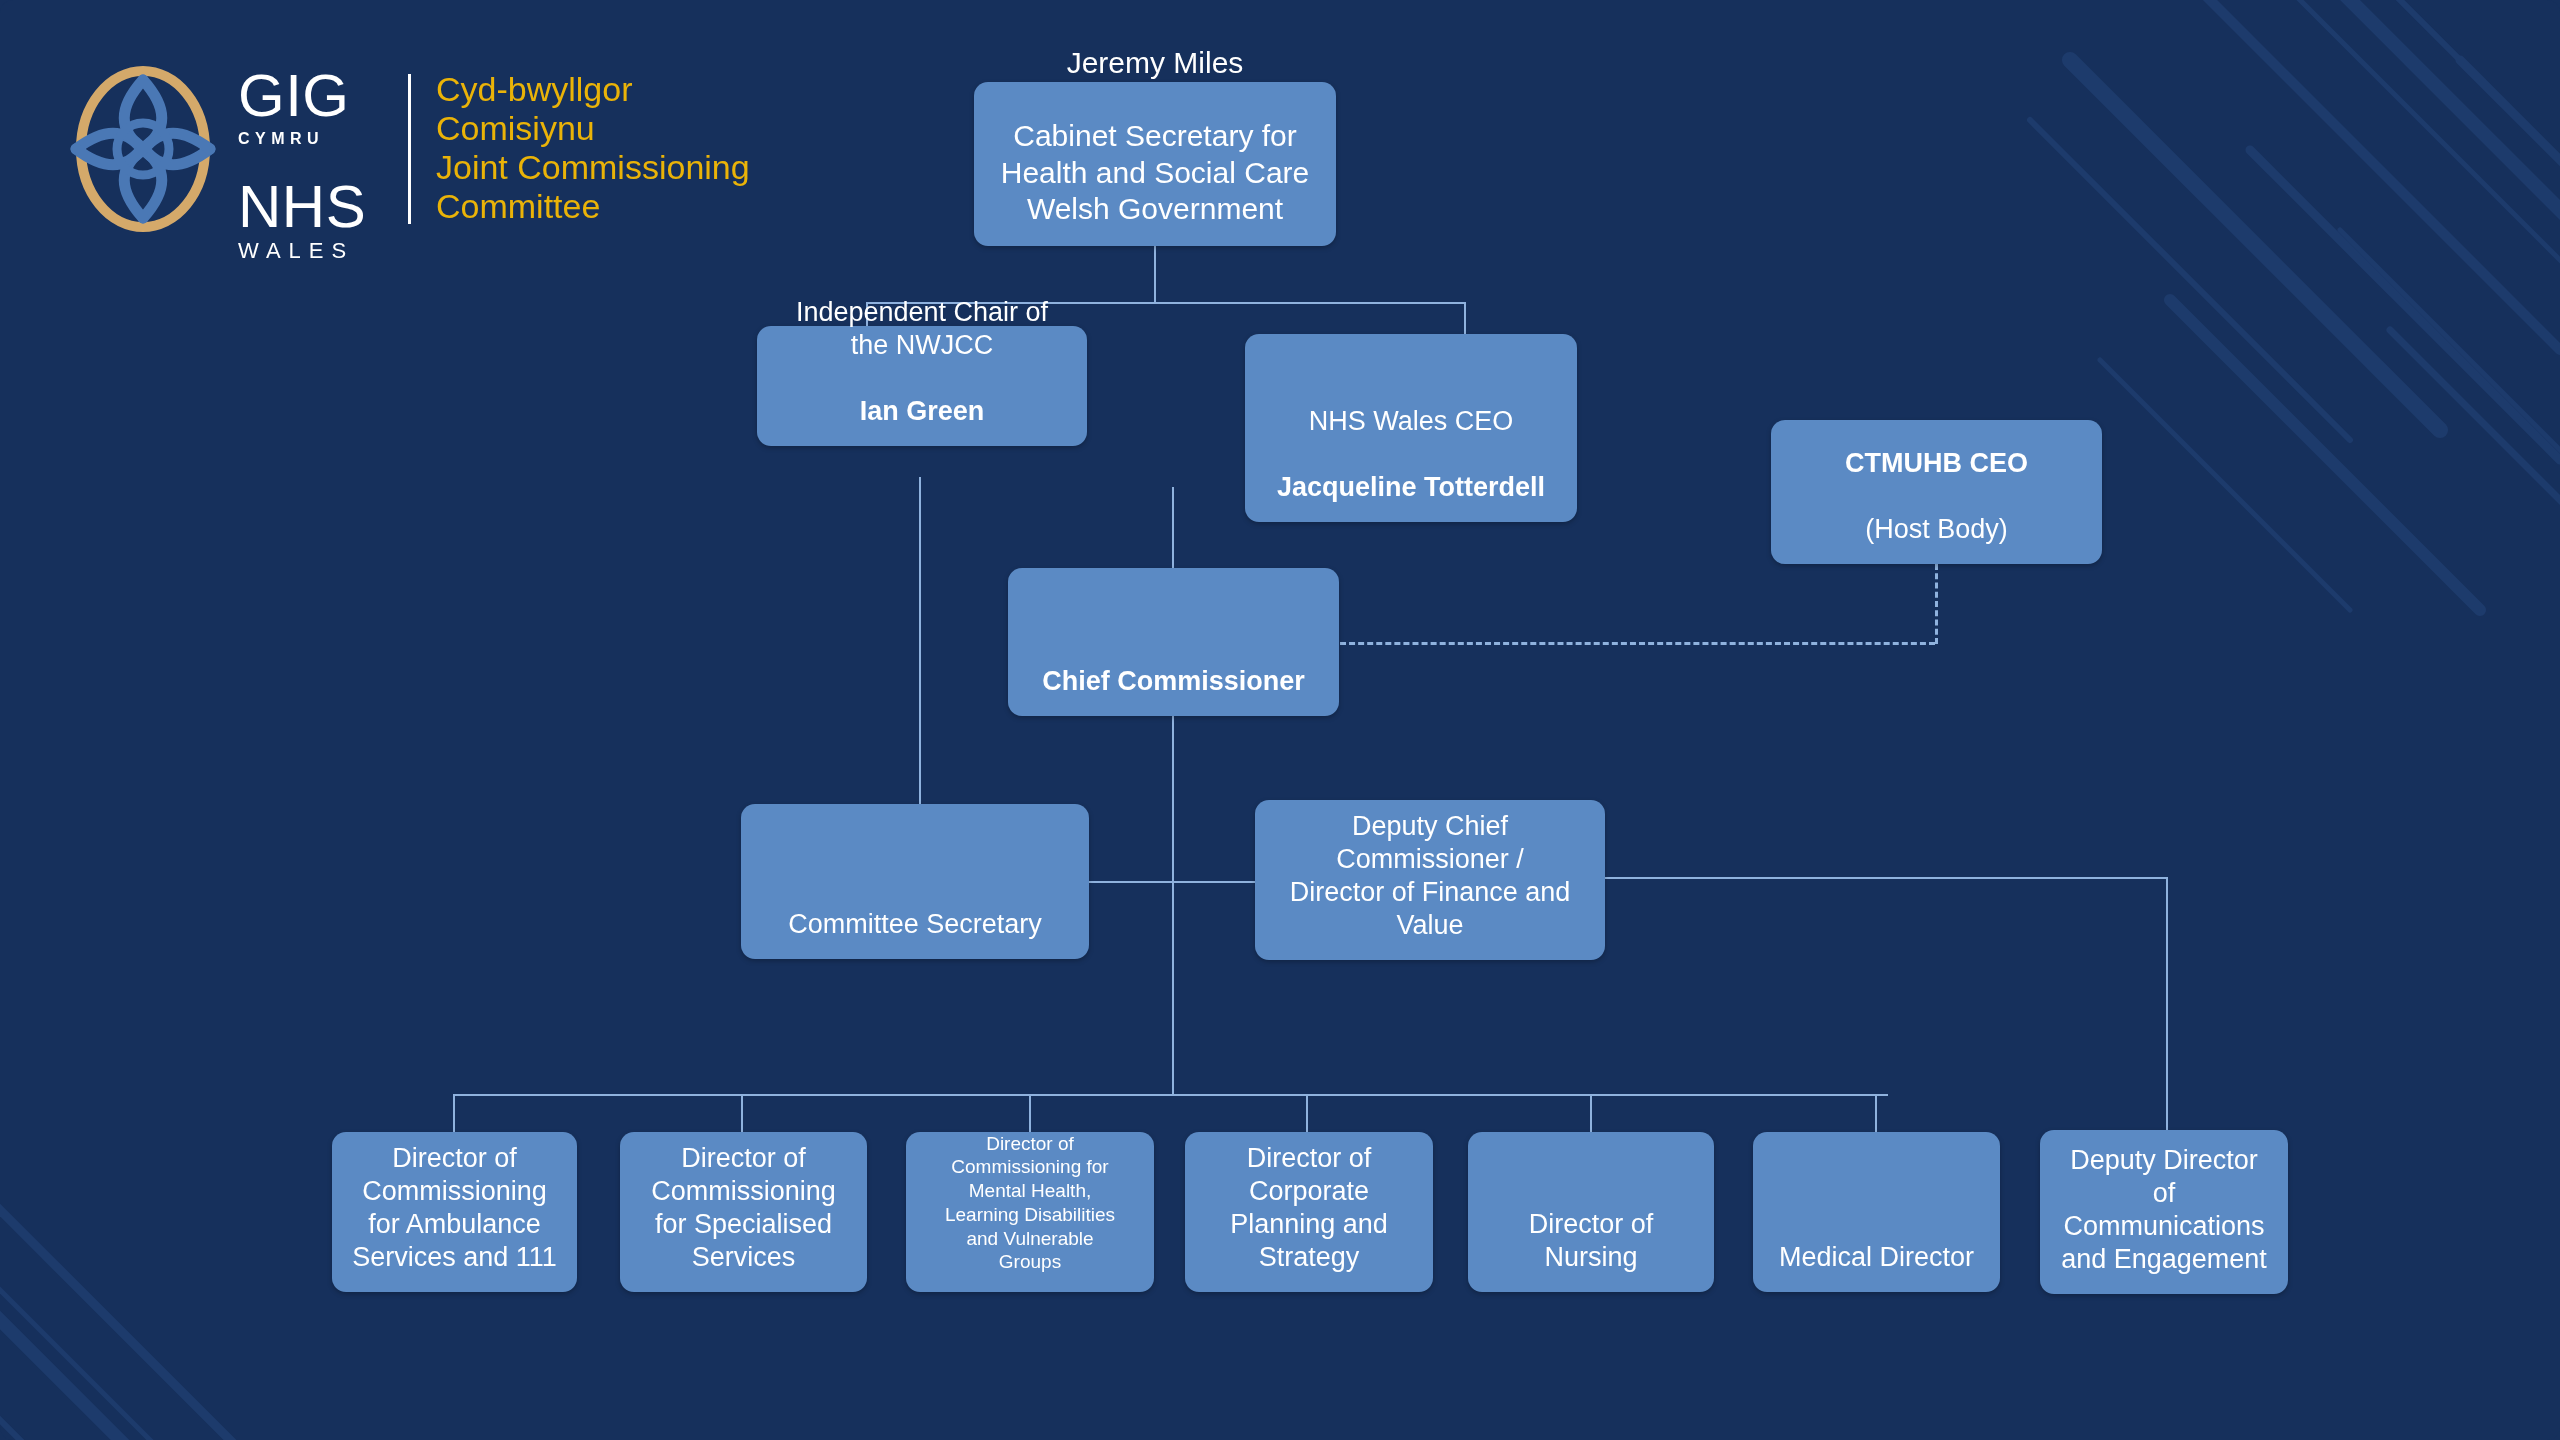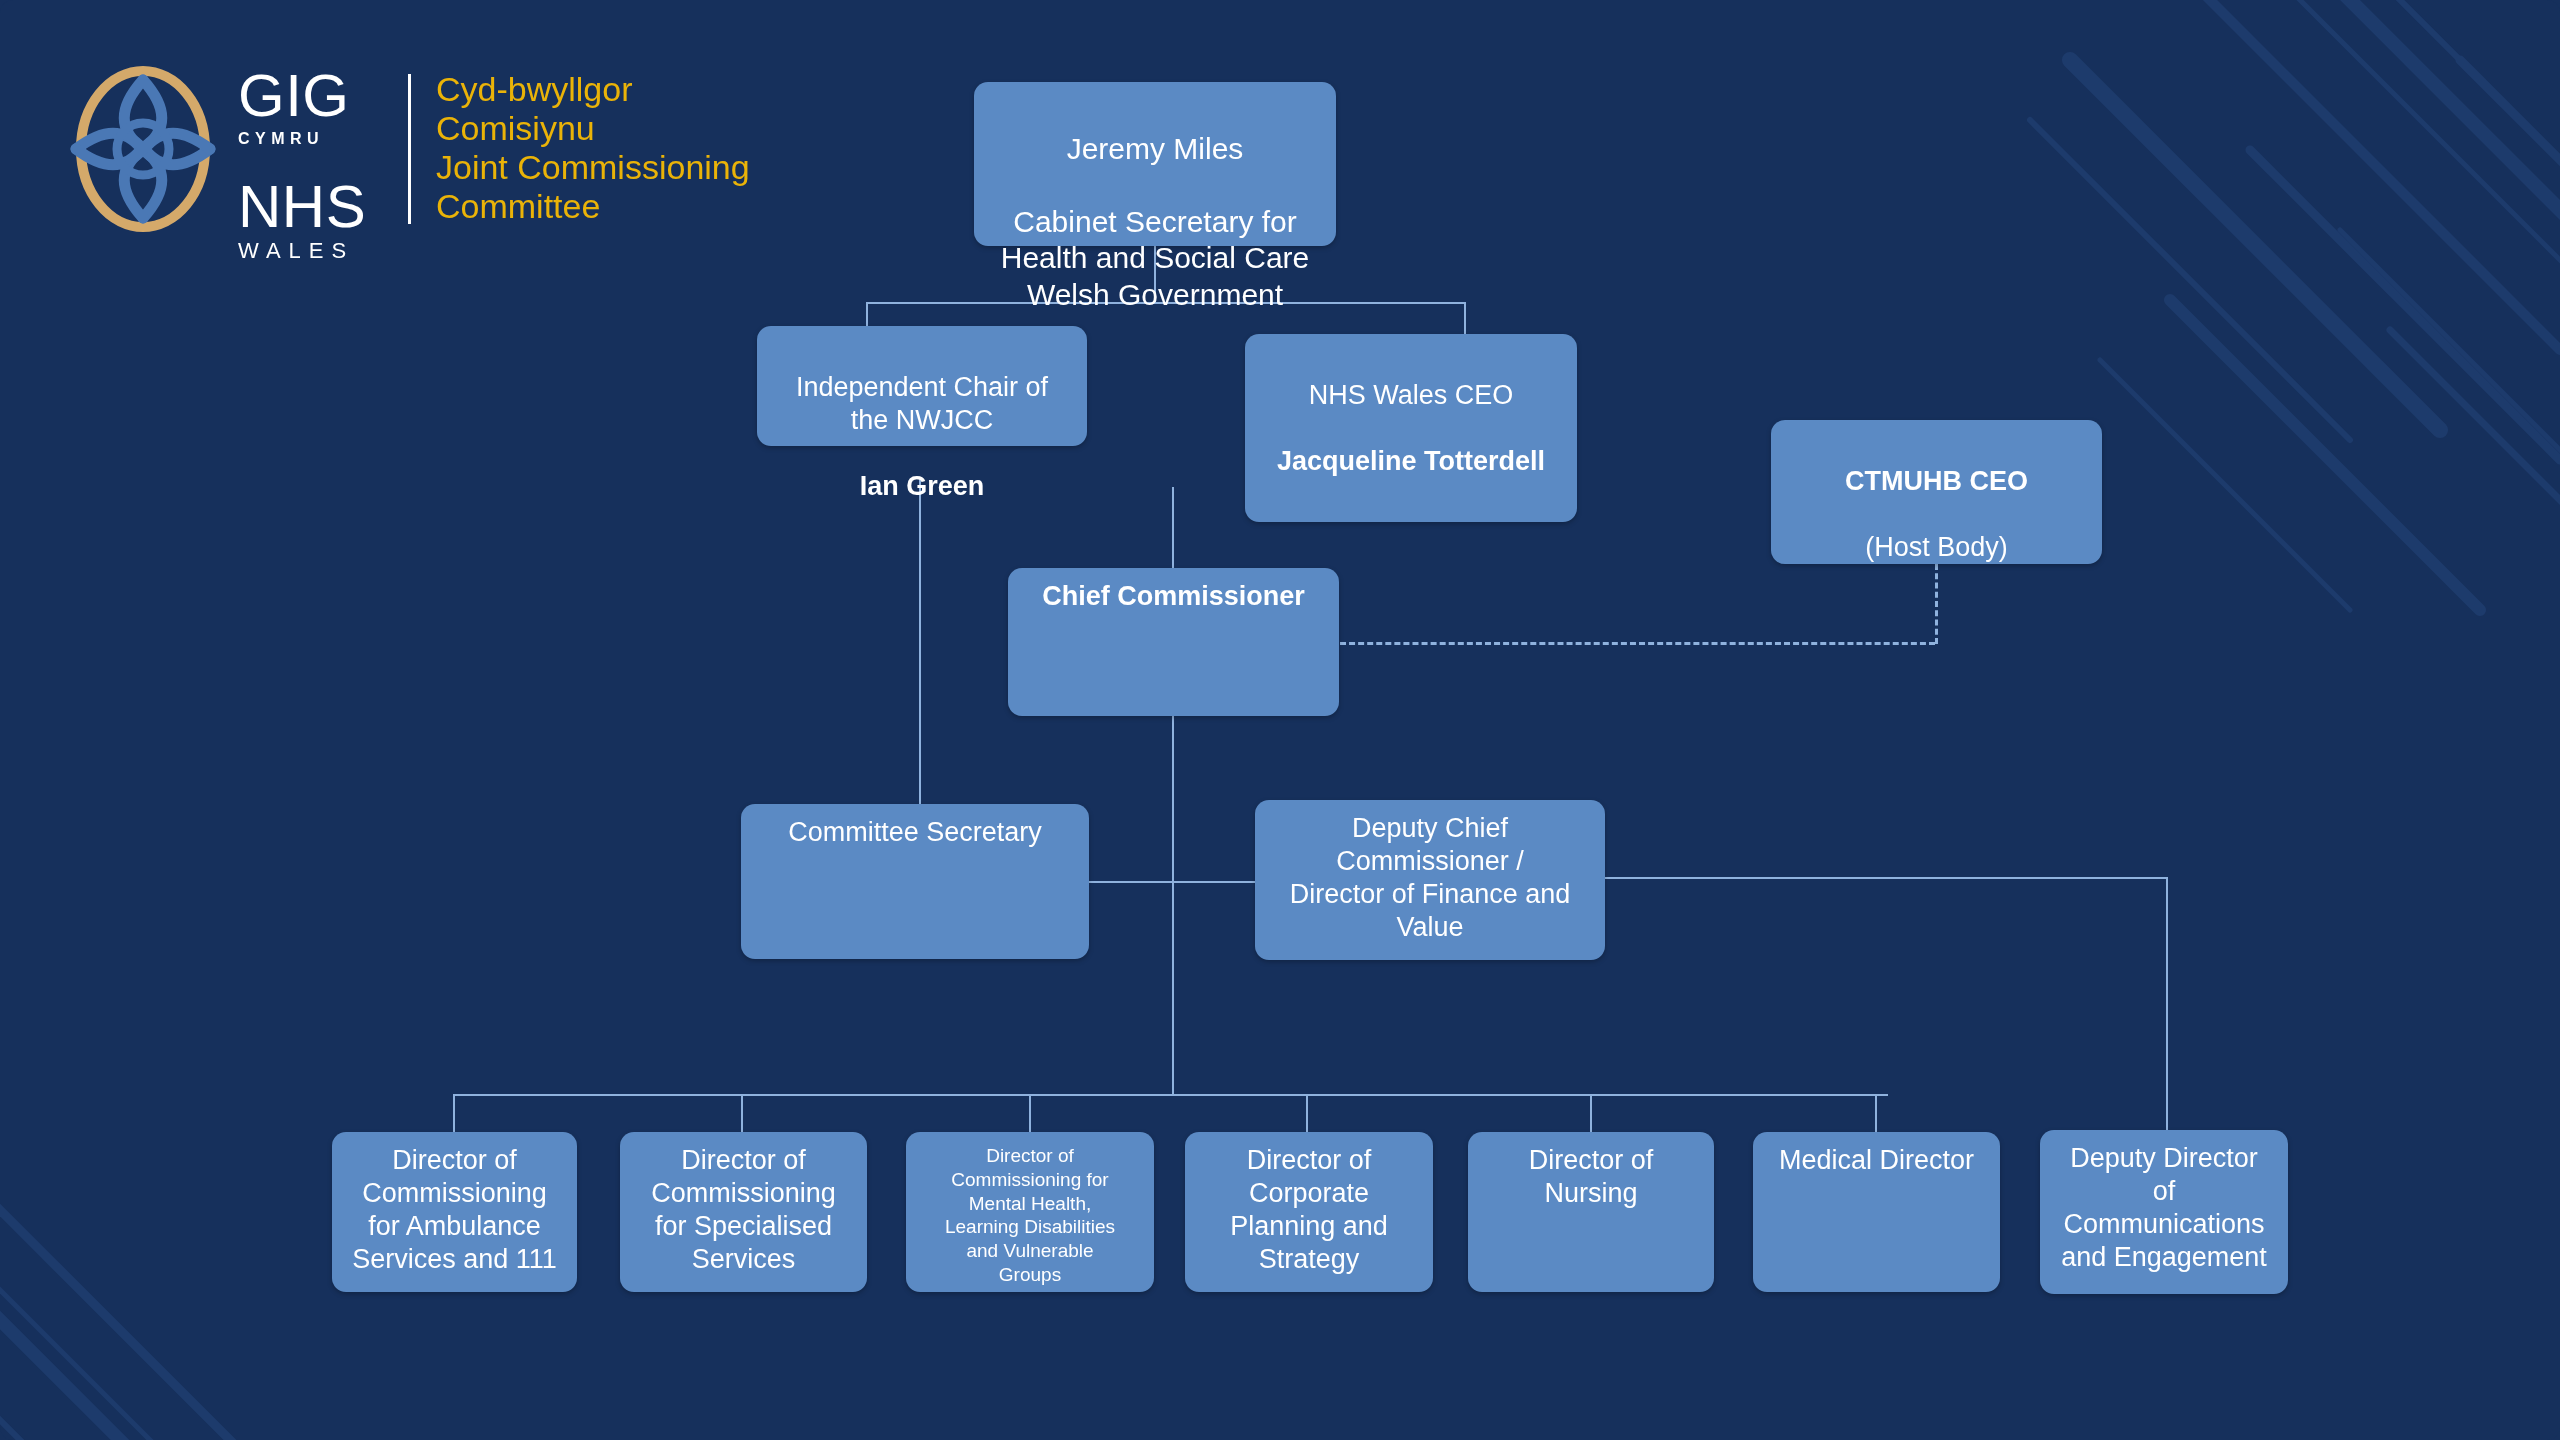--- a/index.html
+++ b/index.html
@@ -57,24 +57,24 @@
     white-space: pre-line;
   }
 
   
   .node {
     position: absolute;
     background: #5b8ac4;
     border-radius: 14px;
     color: #ffffff;
     display: flex;
-    align-items: flex-start;
+    align-items: flex-end;
     justify-content: center;
     text-align: center;
-    padding: 12px 12px;
+    padding: 18px 12px;
     line-height: 1.22;
     font-size: 27px;
     font-weight: 400;
     box-shadow: 0 2px 5px rgba(0,0,0,.25);
     z-index: 3;
   }
   .node .txt { white-space: pre-line; width: 100%; }
   .node .bold { font-weight: 700; }
   .node.allbold .txt { font-weight: 700; }
   .node.small { font-size: 19px; line-height: 1.25; }

